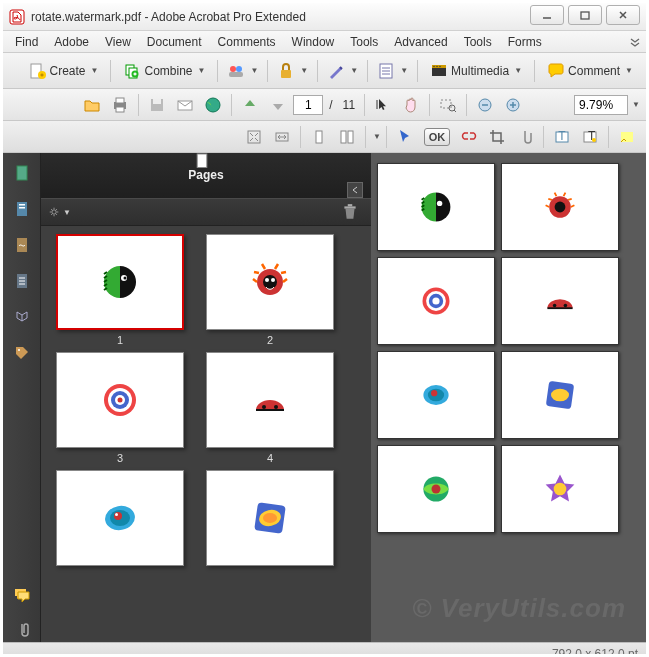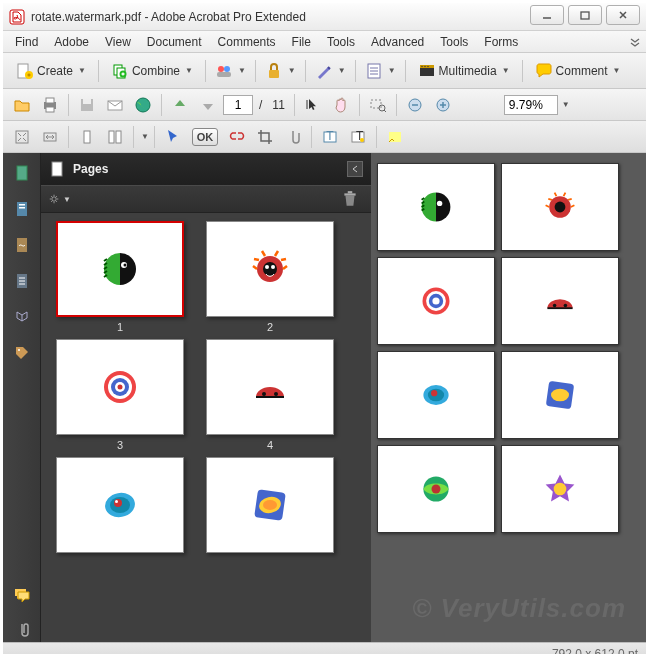--- a/index.html
+++ b/index.html
@@ -13,21 +13,21 @@
 .win-btn { width: 34px; height: 20px; border: 1px solid #b0b0b0; border-radius: 3px; background: linear-gradient(#fff,#e8e8e8); display: flex; align-items: center; justify-content: center; margin-left: 4px; }
 .win-btn svg { width: 10px; height: 10px; }
 
 
 .menubar { height: 22px; background: linear-gradient(#f8f8f8,#ececec); border-bottom: 1px solid #ccc; display: flex; align-items: center; padding: 0 4px; }
 .menubar span { padding: 2px 8px; color: #333; cursor: default; }
 .menubar .spacer { flex: 1; }
 .menu-chevrons { width: 14px; height: 14px; }
 
 
-.toolbar { background: linear-gradient(#f5f5f5,#e4e4e4); border-bottom: 1px solid #c8c8c8; display: flex; align-items: center; padding: 3px 6px; gap: 2px; }
+.toolbar { background: linear-gradient(#f5f5f5,#e4e4e4); border-bottom: 1px solid #c8c8c8; display: flex; align-items: center; padding: 3px 6px; gap: 2px; justify-content: flex-end; }
 .tb-row1 { height: 36px; }
 .tb-row2 { height: 32px; }
 .tb-row3 { height: 32px; background: linear-gradient(#f0f0f0,#dedede); }
 
 .tool-btn { min-width: 26px; height: 26px; border: 1px solid transparent; border-radius: 3px; display: flex; align-items: center; justify-content: center; padding: 0 3px; gap: 3px; }
 .tool-btn svg, .tool-btn .ico { width: 18px; height: 18px; }
 .big-btn { height: 28px; padding: 0 6px; }
 .big-btn .lbl { color: #333; }
 .drop-arrow { font-size: 8px; color: #555; margin-left: 2px; }
 .sep { width: 1px; height: 22px; background: #c6c6c6; margin: 0 3px; }
@@ -43,21 +43,21 @@
 .workspace { display: flex; height: 489px; background: #606060; }
 
 
 .left-rail { width: 38px; background: linear-gradient(90deg,#434343,#383838); border-right: 1px solid #222; display: flex; flex-direction: column; align-items: center; padding-top: 8px; gap: 12px; }
 .rail-btn { width: 24px; height: 24px; display: flex; align-items: center; justify-content: center; }
 .rail-btn svg { width: 18px; height: 18px; }
 .rail-spacer { flex: 1; }
 
 
 .pages-panel { width: 330px; background: #3f3f3f; display: flex; flex-direction: column; }
-.pages-header { height: 32px; background: linear-gradient(#2b2b2b,#1f1f1f); display: flex; align-items: center; padding: 0 8px; color: #eee; font-weight: bold; }
+.pages-header { height: 45px; background: linear-gradient(#2b2b2b,#1f1f1f); display: flex; align-items: center; padding: 0 8px; color: #eee; font-weight: bold; flex-direction: column; }
 .pages-header .icon { width: 16px; height: 16px; margin-right: 8px; }
 .pages-header .collapse { margin-left: auto; width: 16px; height: 16px; background: #444; border: 1px solid #666; display: flex; align-items: center; justify-content: center; }
 .pages-toolbar { height: 28px; background: linear-gradient(#3a3a3a,#2e2e2e); border-top: 1px solid #4a4a4a; border-bottom: 1px solid #222; display: flex; align-items: center; padding: 0 8px; }
 .gear-btn { width: 22px; height: 20px; display: flex; align-items: center; gap: 2px; }
 .trash-btn { margin-left: auto; }
 
 .thumbs { flex: 1; overflow: auto; padding: 8px 4px 8px 14px; background: #3f3f3f; display: flex; flex-wrap: wrap; gap: 6px 20px; align-content: flex-start; position: relative; }
 .thumbs::-webkit-scrollbar { width: 16px; }
 .thumbs::-webkit-scrollbar-track { background: #e8e8e8; }
 .thumbs::-webkit-scrollbar-thumb { background: #c0c0c0; border: 1px solid #a0a0a0; }
@@ -112,21 +112,21 @@
       </div>
   </div>
 </div>
 
 <div class="menubar">
   <span>Find</span>
   <span>Adobe</span>
   <span>View</span>
   <span>Document</span>
   <span>Comments</span>
-  <span>File</span>
+  <span>Window</span>
   <span>Tools</span>
   <span>Advanced</span>
   <span>Tools</span>
   <span>Forms</span>
   <span class="spacer"></span>
   <svg class="menu-chevrons" viewBox="0 0 14 14">
       <path d="M3 4l4 3 4-3M3 8l4 3 4-3" stroke="#666" fill="none" stroke-width="1.3"></path>
     </svg>
 </div>
 

